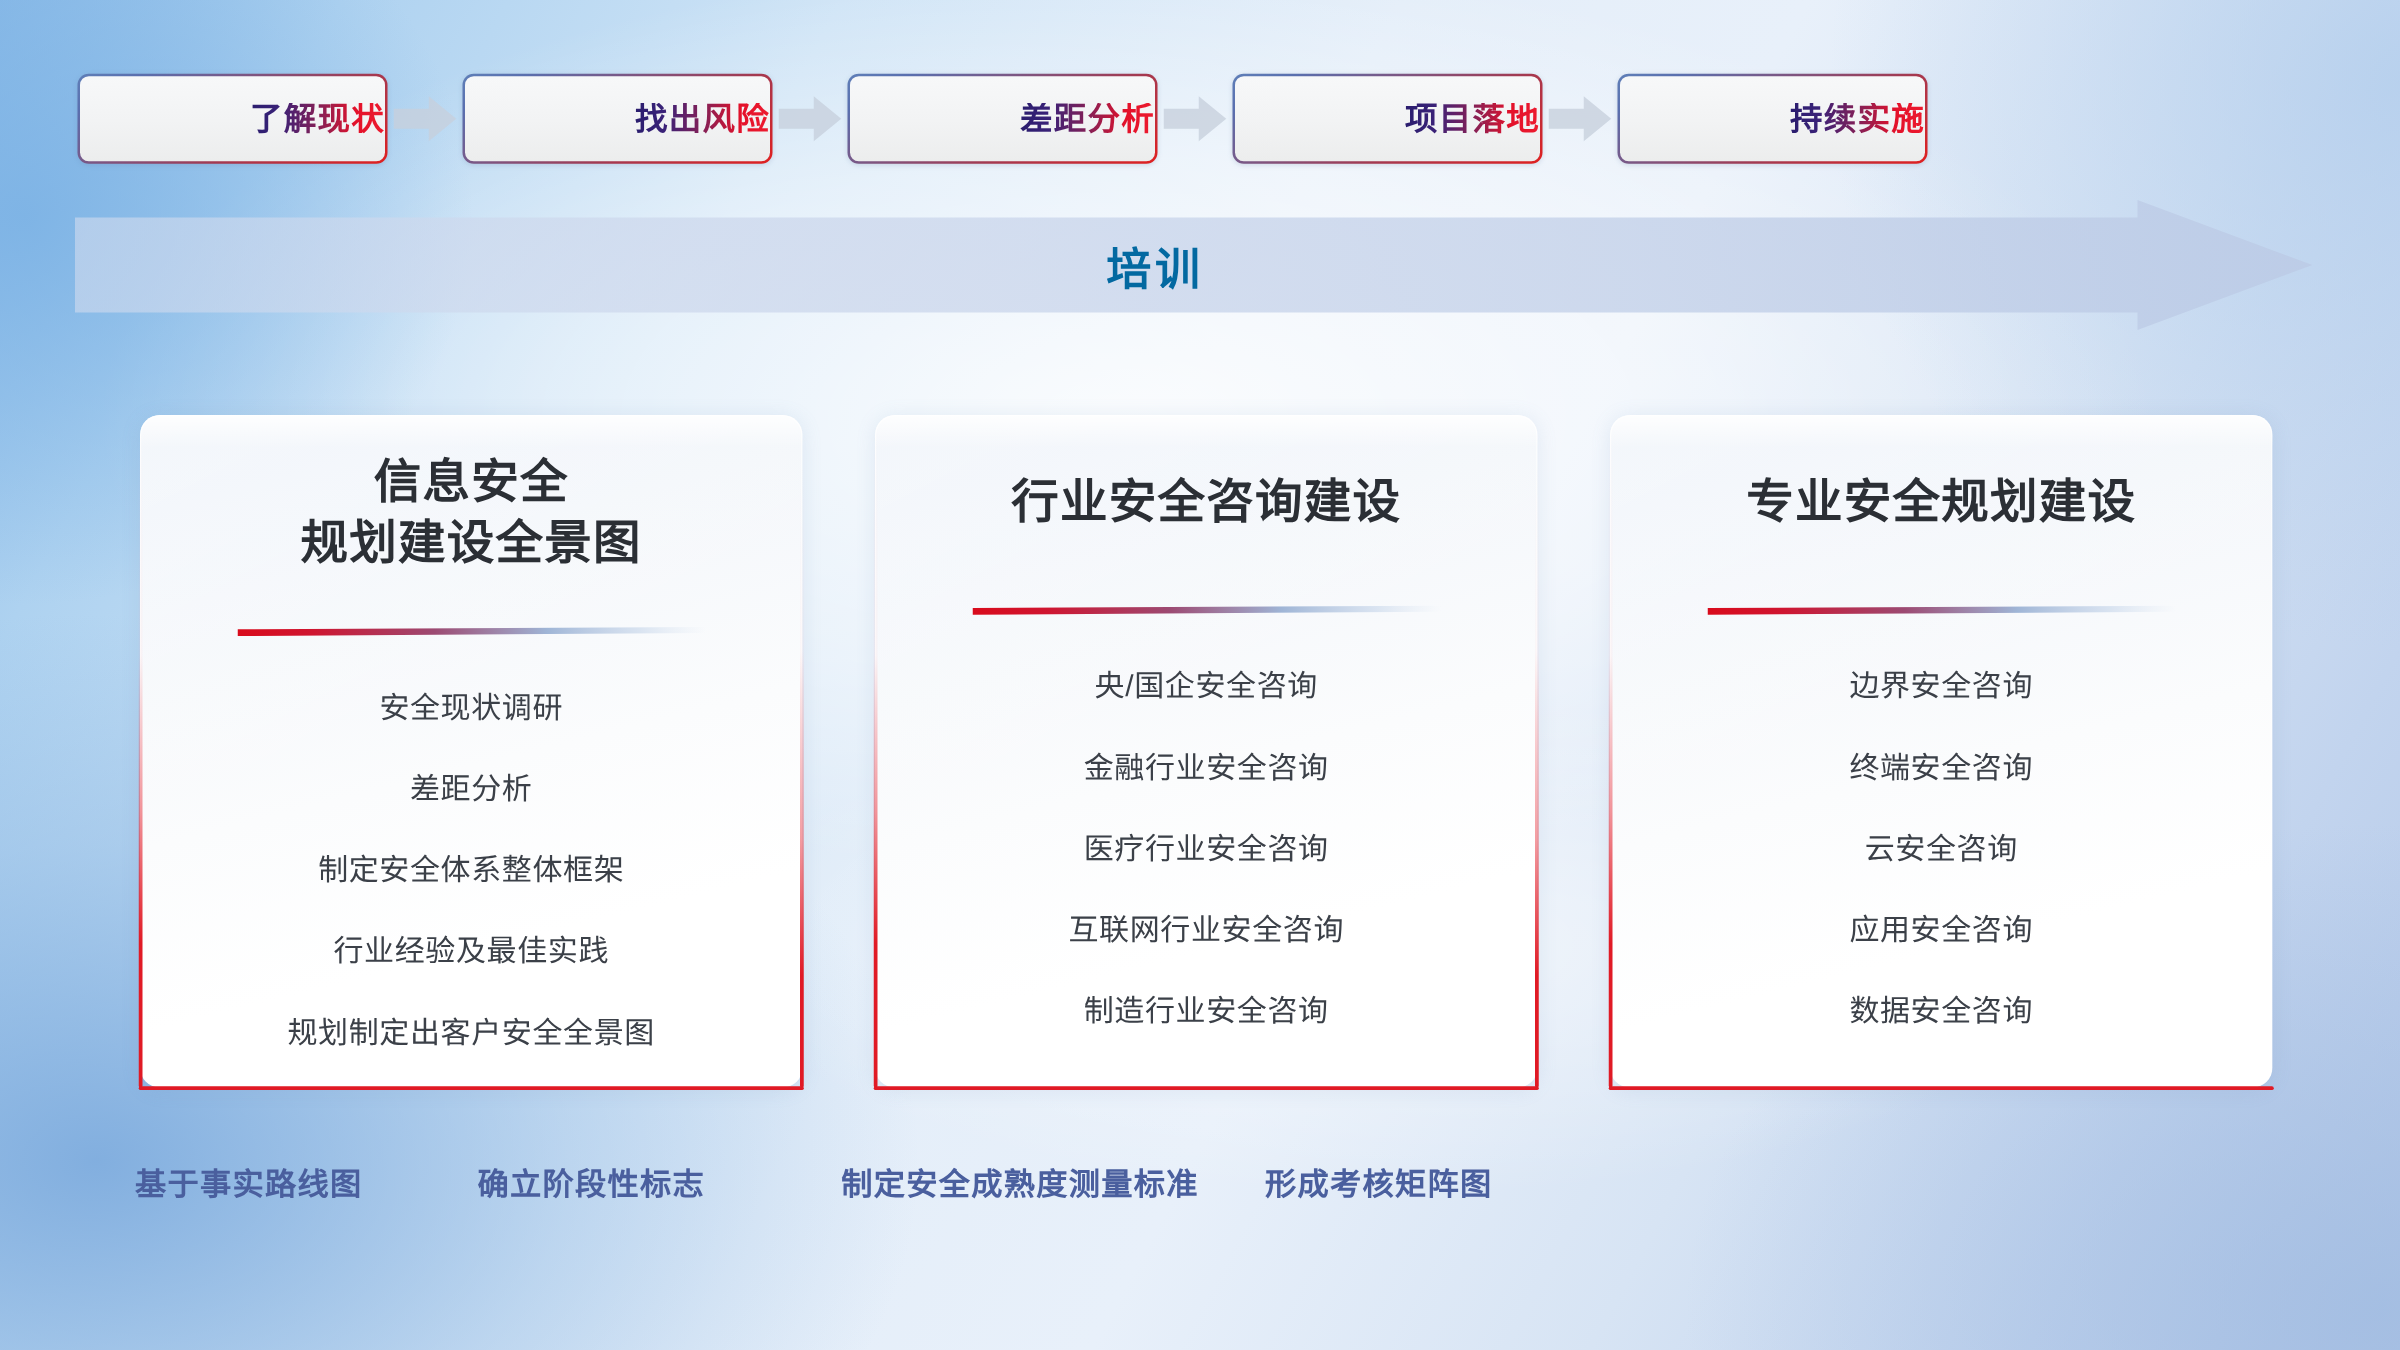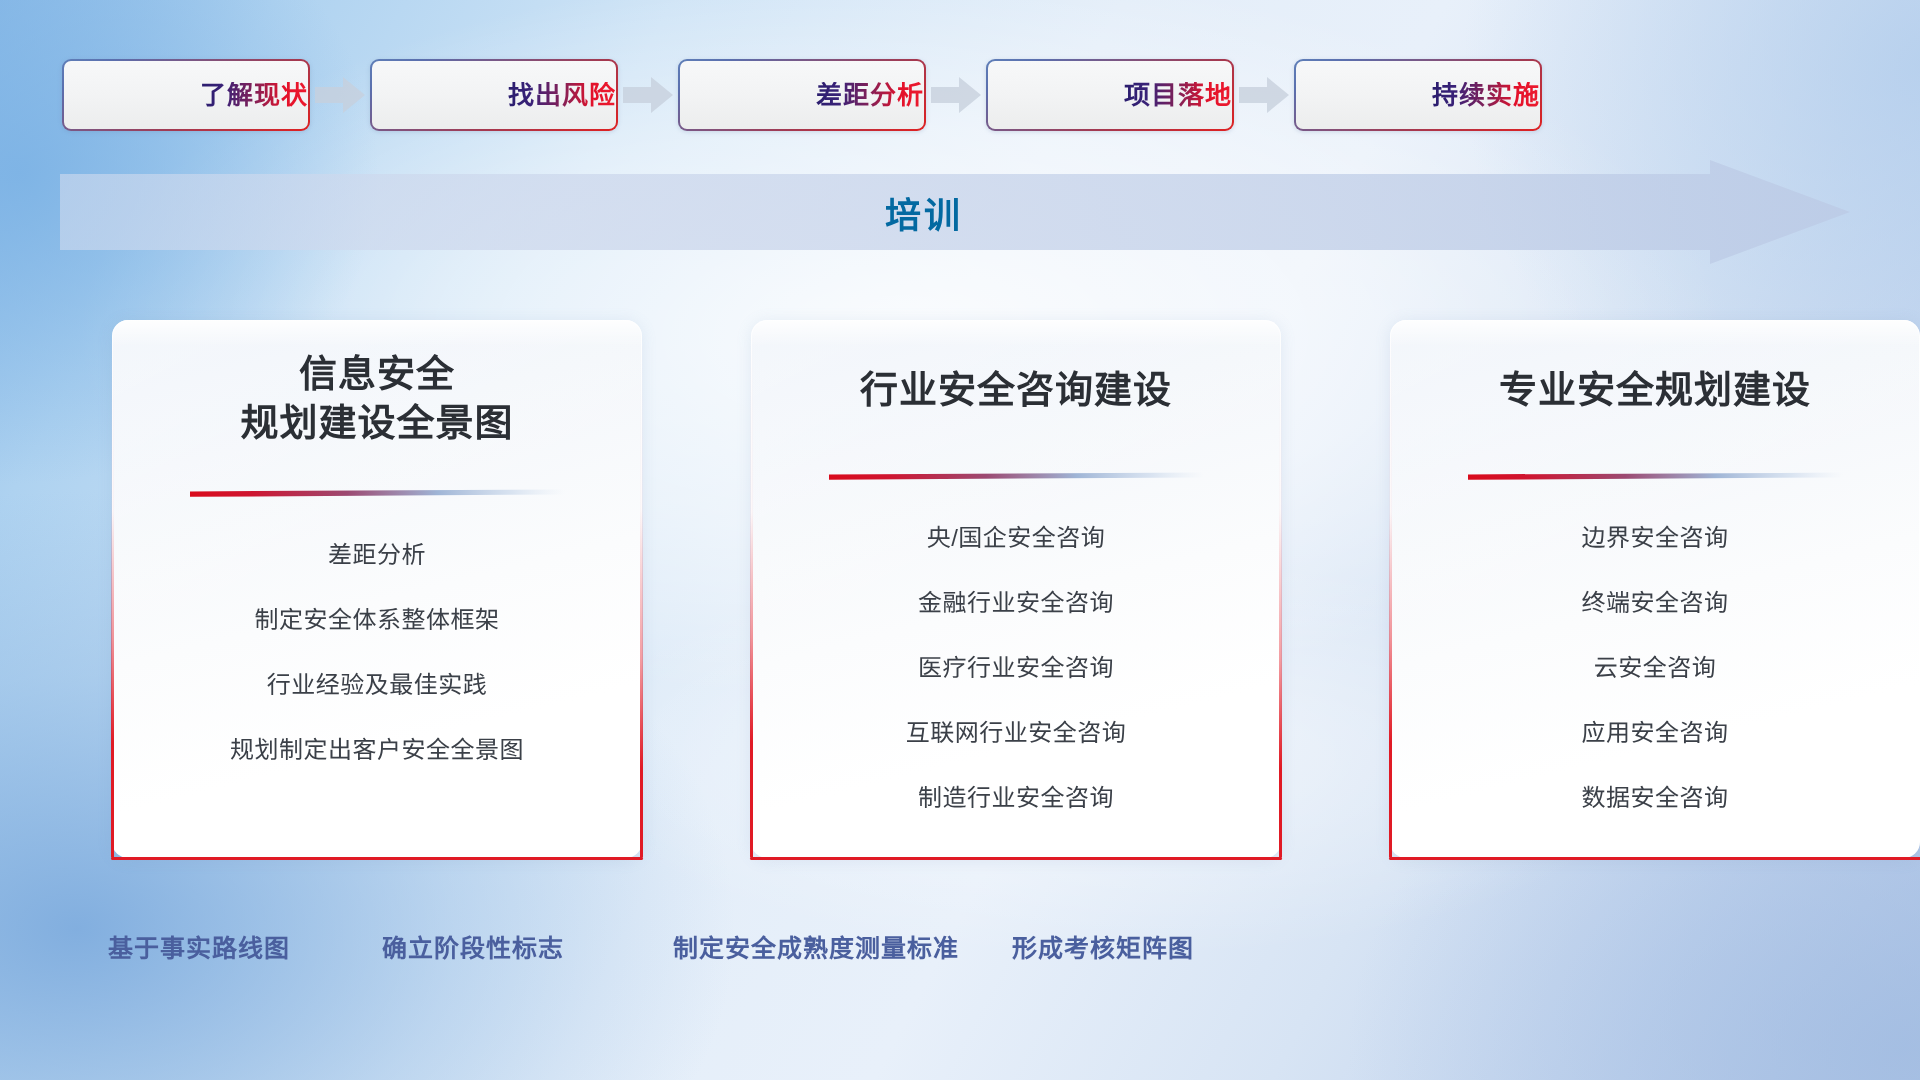--- a/index.html
+++ b/index.html
@@ -71,22 +71,22 @@
   #banner svg{display:block;width:100%;height:100%;}
   #banner-label{
     position:absolute;left:0;top:0;width:1728px;height:104px;
     display:flex;align-items:center;justify-content:center;
     font-size:36px;font-weight:700;color:#0369a1;letter-spacing:3px;
     pointer-events:none;
   }
 
   
   #cards{
-    position:absolute;left:0;top:320px;width:1920px;height:552px;z-index:5;
-    display:flex;justify-content:space-between;padding-left:112px;gap:58px;box-sizing:border-box;
+    position:absolute;left:0;top:332px;width:1920px;height:552px;z-index:5;
+    display:flex;justify-content:flex-start;padding-left:112px;gap:58px;box-sizing:border-box;
   }
   .card{
     position:relative;width:530px;height:538px;border-radius:16px;flex:0 0 auto;
     background:
       linear-gradient(152deg,rgba(255,255,255,.30) 0%,rgba(255,255,255,0) 55%),
       linear-gradient(166deg,#eef3fa 0%,#f4f7fb 24%,#fbfcfd 52%,#ffffff 74%,#ffffff 100%);
     box-shadow:0 2px 16px rgba(108,142,186,.14),inset 0 0 0 1px rgba(255,255,255,.78);
     overflow:visible;
   }
   .card-edge-l{
@@ -259,20 +259,21 @@
             <stop offset="0.66" stop-color="#9fb5d6"></stop>
             <stop offset="0.86" stop-color="#cfdced" stop-opacity="0.75"></stop>
             <stop offset="1" stop-color="#dfe8f3" stop-opacity="0"></stop>
           </linearGradient>
         </defs>
         <path d="M0 2.4 L380 0.6 L380 5.4 L0 7.8 Z" fill="url(#divA)"></path>
       </svg>
     </div>
 
     <ul class="card-list">
+      <li>安全现状调研</li>
       <li>差距分析</li>
       <li>制定安全体系整体框架</li>
       <li>行业经验及最佳实践</li>
       <li>规划制定出客户安全全景图</li>
     </ul>
   </div>
 
   <div class="card c2">
     <div class="card-top-hl"></div>
     <div class="card-edge-l"></div>

